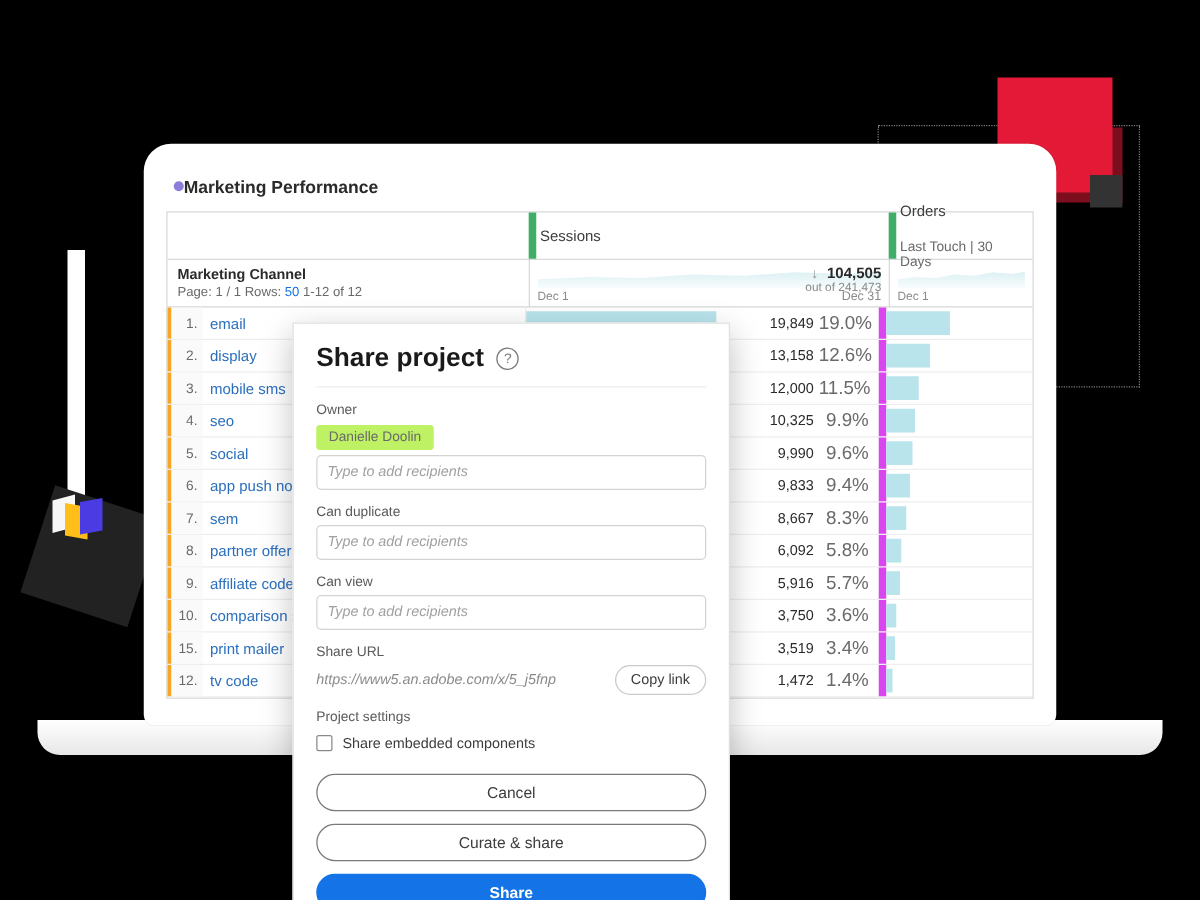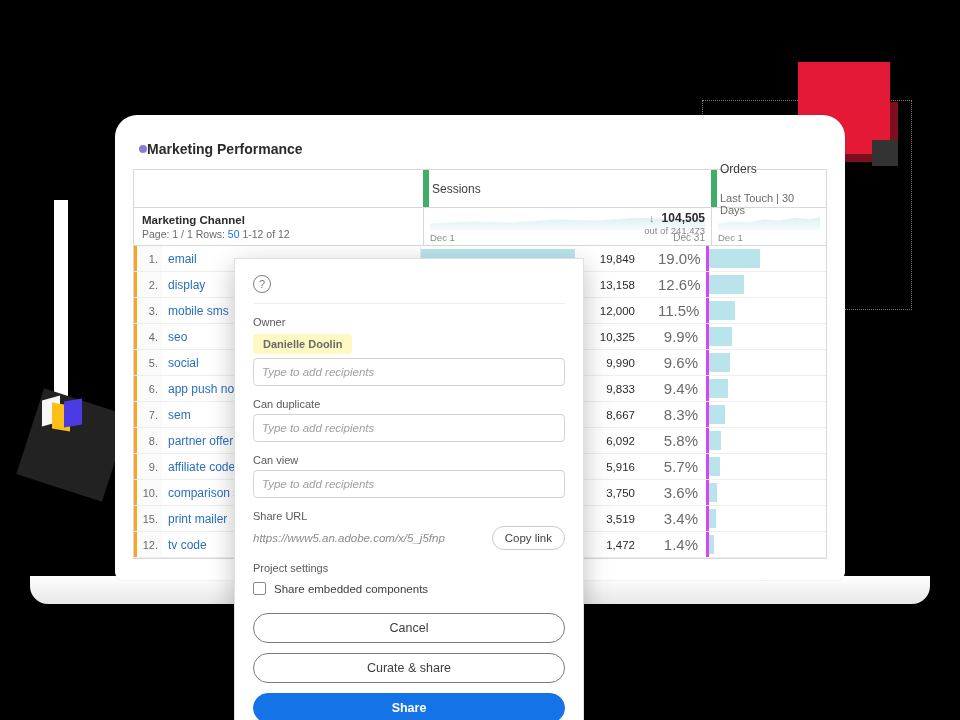--- a/index.html
+++ b/index.html
@@ -203,23 +203,23 @@
   .row .c-name {
     flex: 0 0 259px;
     border-right: 1px solid #eee;
     display:flex; align-items:center;
     padding: 0 6px;
     color:#2a6fbd;
     overflow:hidden; white-space:nowrap; text-overflow:ellipsis;
   }
   .row .c-sess {
     flex: 0 0 288px;
-    border-right: 3px solid #d946ef;
+    border-right: 6px solid #d946ef;
     display:flex; align-items:center; justify-content:flex-end;
-    padding: 0 8px; gap: 23px;
+    padding: 0 8px; gap: 4px;
     position: relative;
   }
   .row .c-sess .bar {
     position:absolute; left:0; top:3px; bottom:3px;
     background:#b9e4ec;
   }
   .row .c-sess .val { font-size:11.5px; color:#2a2a2a; position:relative; }
   .row .c-sess .pct { font-size:15px; color:#6a6a6a; width:40px; text-align:right; position:relative; }
   .row .c-ord {
     flex: 1;
@@ -250,27 +250,26 @@
   .modal-title { font-size: 21px; font-weight: 700; color: #1a1a1a; }
   .help-icon {
     width: 18px; height:18px; border:1.5px solid #7a7a7a; border-radius:50%;
     display:flex; align-items:center; justify-content:center;
     font-size:11px; color:#7a7a7a;
   }
 
   .m-label { font-size: 11px; color:#5a5a5a; margin-top: 12px; }
   .chip {
     display:inline-block;
-    background:#fef9c3;
+    background:#bef264;
     color:#6a6a6a;
     font-size:11px;
     padding:4px 10px;
     border-radius:3px;
     margin-top:6px;
-    font-weight:bold;
   }
   .m-input {
     width:100%;
     height:28px;
     border:1px solid #d3d3d3;
     border-radius:4px;
     margin-top:4px;
     padding:11px 8px;
     font-size:11.5px;
     color:#3d3d3d;
@@ -528,20 +527,21 @@
         </div>
       </div>
 
   </div>
 </div>
 
 <div class="laptop-base"></div>
 
 <div class="modal">
   <div class="modal-title-row">
+    <span class="modal-title">Share project</span>
     <span class="help-icon">?</span>
   </div>
 
   <div class="m-label">Owner</div>
   <span class="chip">Danielle Doolin</span>
 
   <input class="m-input" placeholder="Type to add recipients" style="">
 
   <div class="m-label">Can duplicate</div>
   <input class="m-input" placeholder="Type to add recipients" style="">

